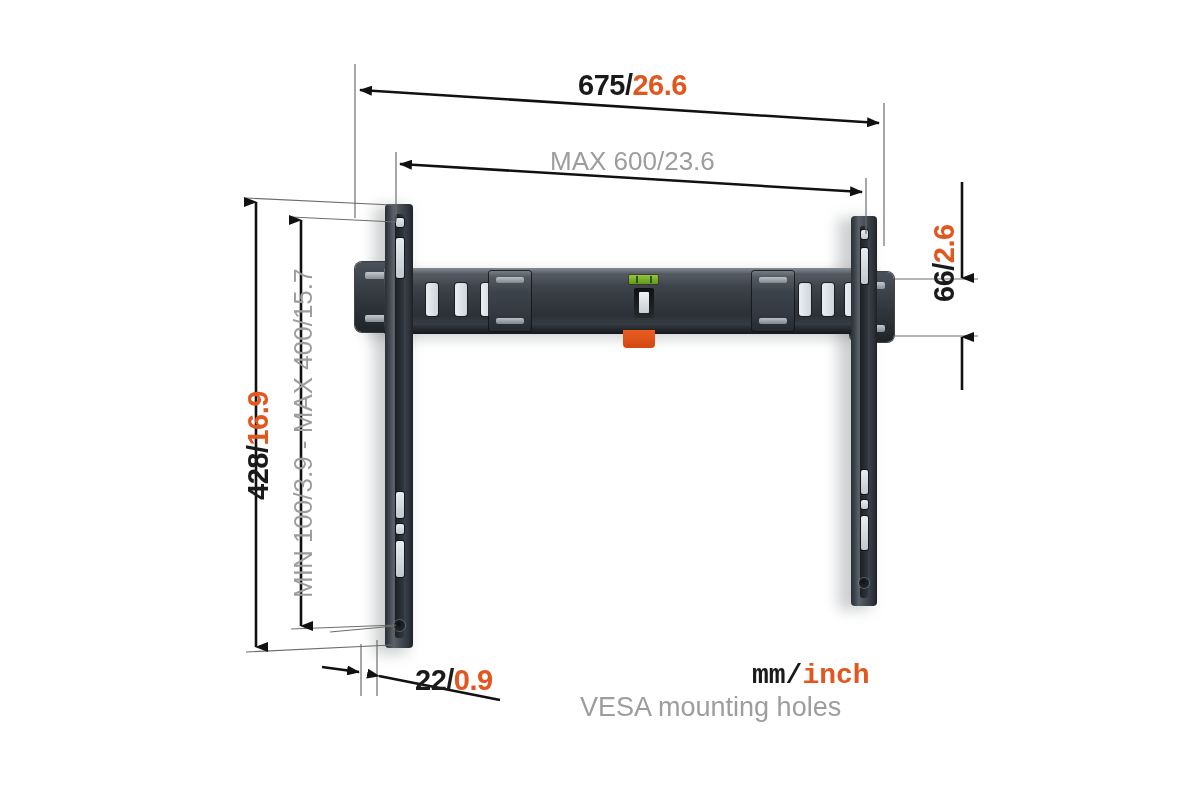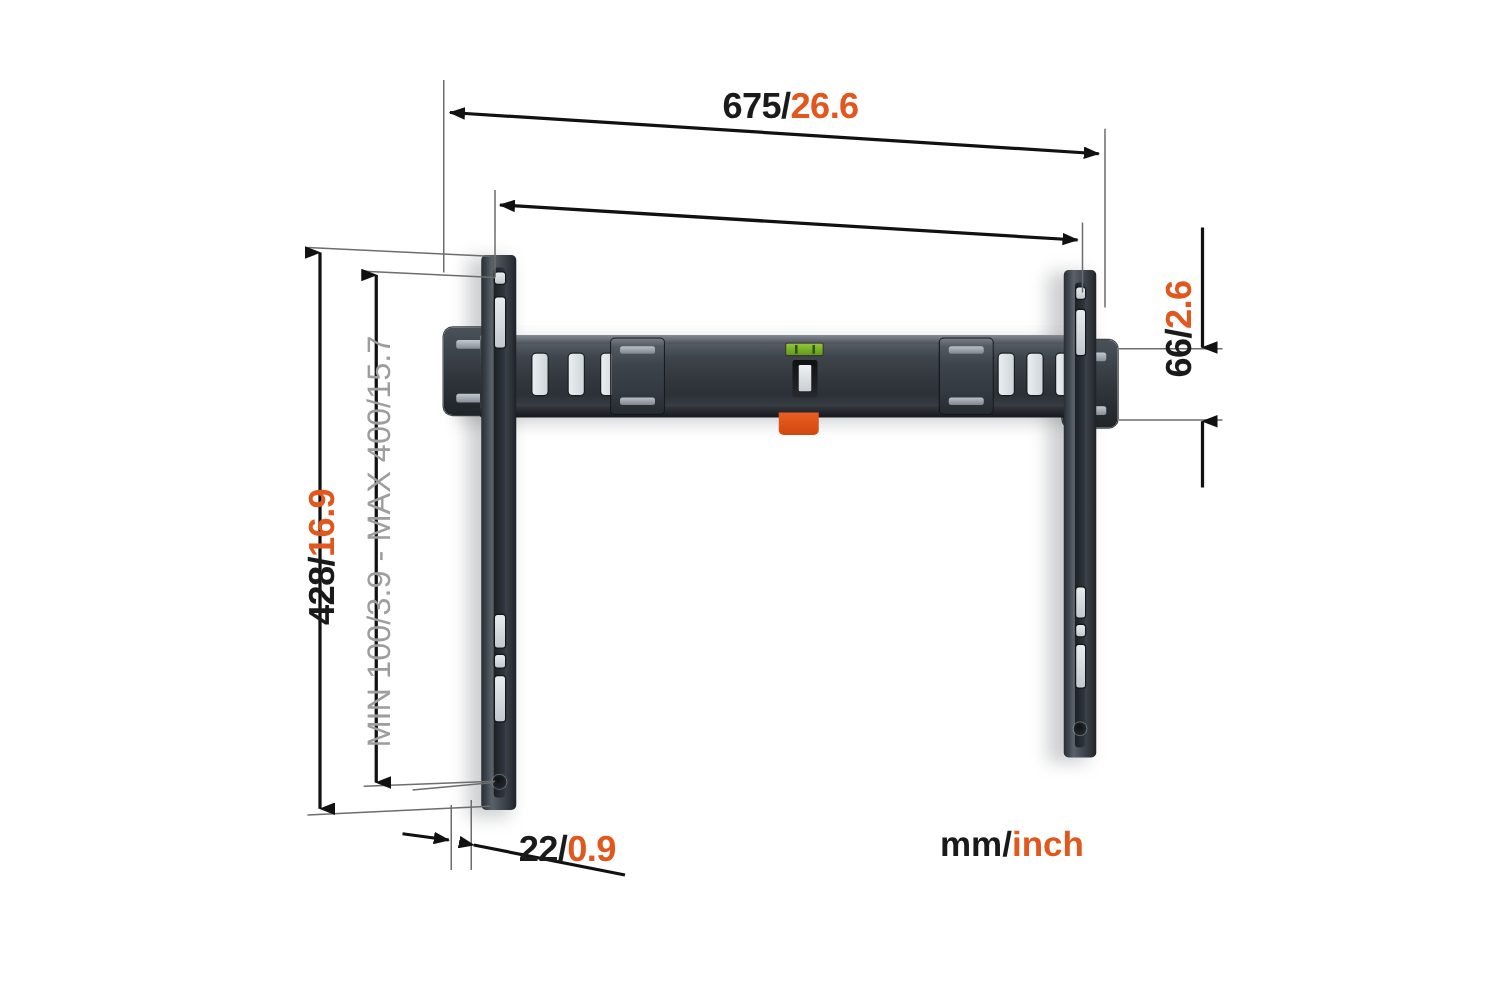--- a/index.html
+++ b/index.html
@@ -32,20 +32,21 @@
     letter-spacing: -0.5px;
   }
   .dim-vesa {
     font-size: 26px;
     font-weight: normal;
     letter-spacing: 0px;
   }
   .legend-main {
     font-size: 28px;
     font-weight: bold;
+    font-family: Liberation Mono, monospace;
   }
   .legend-sub {
     font-size: 27px;
     font-weight: normal;
   }
 
   .rot90 { transform-origin: 0 0; transform: rotate(-90deg); }
 
   svg.overlay {
     position: absolute;
@@ -284,33 +285,35 @@
     <line x1="330" y1="632" x2="395" y2="626" stroke="#6d6d6d" stroke-width="1.2"></line>
 
     <line x1="322" y1="667" x2="359" y2="672" stroke="#111111" stroke-width="2.6" marker-end="url(#arrR)"></line>
     <line x1="500" y1="700" x2="379" y2="676" stroke="#111111" stroke-width="2.6" marker-end="url(#arrL)"></line>
   </svg>
 
   <div class="lbl dim-main" style="left:578px; top:71px;">
     <span class="mm">675</span><span class="slash">/</span><span class="inch">26.6</span>
   </div>
 
+  <div class="lbl dim-vesa gray" style="left:550px; top:148px;">MAX 600/23.6</div>
 
   <div class="lbl dim-main rot90" style="left:244px; top:500px;">
     <span class="mm">428</span><span class="slash">/</span><span class="inch">16.9</span>
   </div>
 
   <div class="lbl dim-vesa gray rot90" style="left:290px; top:598px;">MIN 100/3.9 - MAX 400/15.7</div>
 
   <div class="lbl dim-main rot90" style="left:930px; top:302px;">
     <span class="mm">66</span><span class="slash">/</span><span class="inch">2.6</span>
   </div>
 
   <div class="lbl dim-main" style="left:415px; top:666px;">
     <span class="mm">22</span><span class="slash">/</span><span class="inch">0.9</span>
   </div>
 
   <div class="lbl legend-main" style="left:752px; top:662px;">
     <span class="mm">mm</span><span class="slash">/</span><span class="inch">inch</span>
   </div>
 
+  <div class="lbl legend-sub gray" style="left:580px; top:694px;">VESA mounting holes</div>
 
 </div>
 
 </body></html>

